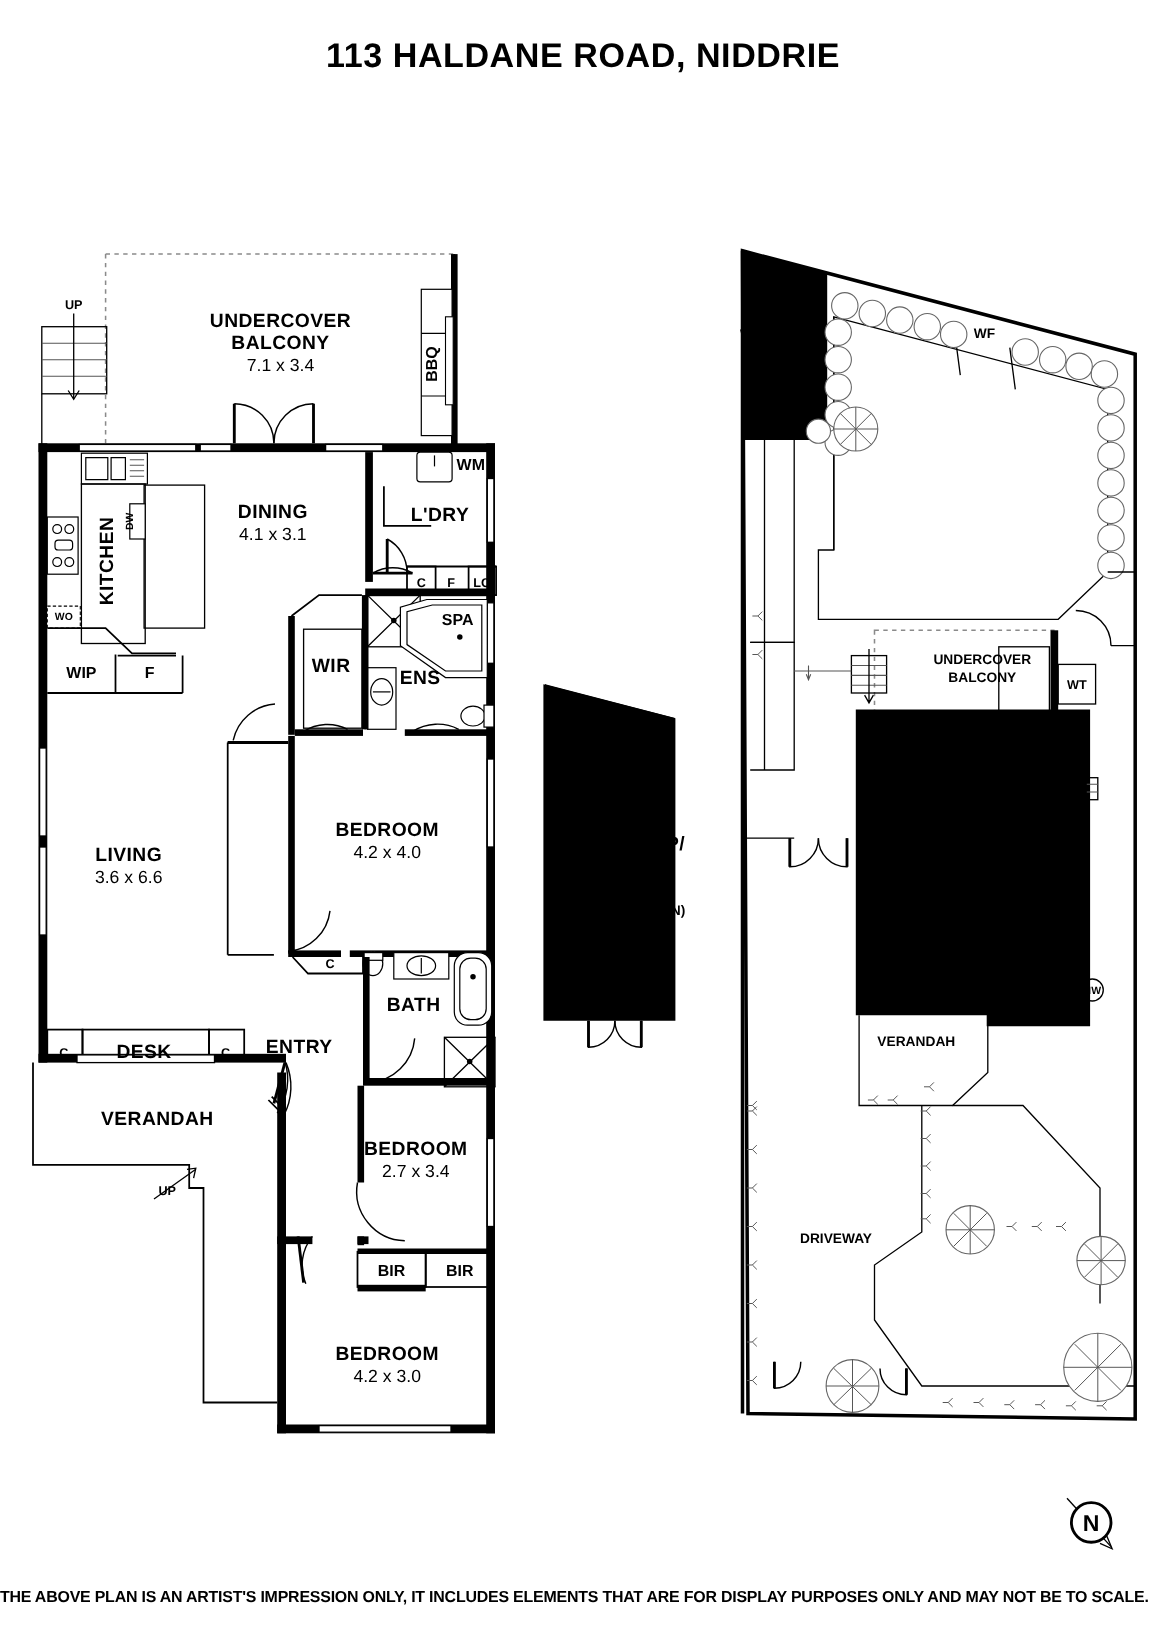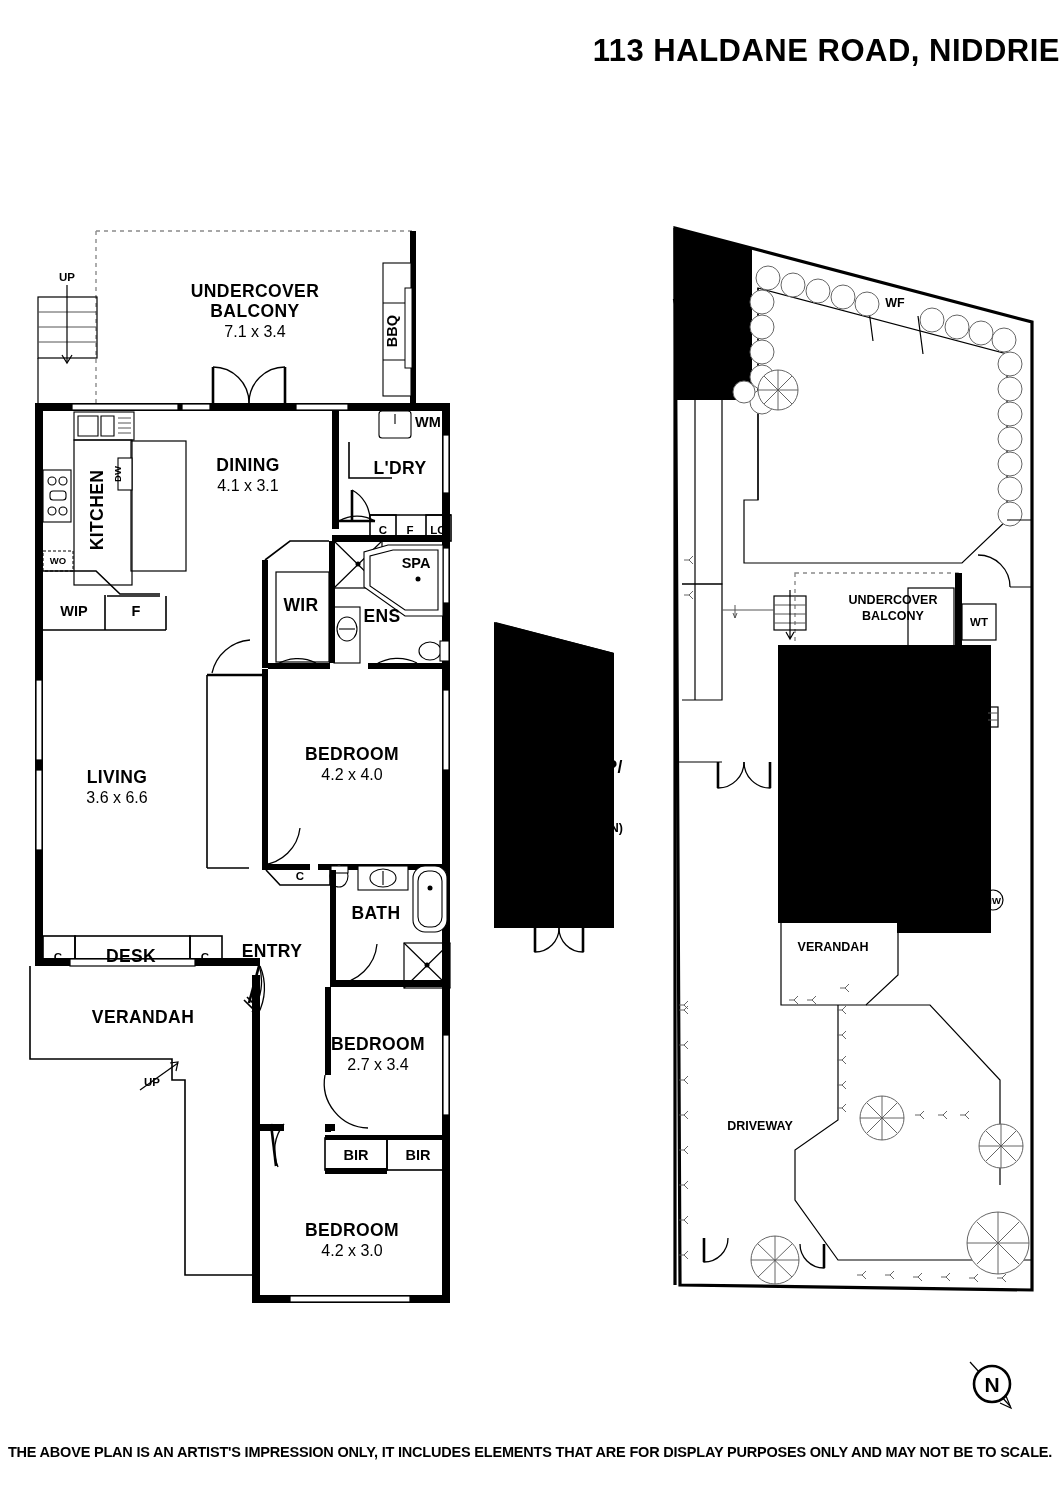--- a/index.html
+++ b/index.html
@@ -8,27 +8,27 @@
     width:1060px;height:1500px;
     font-family:"Liberation Sans", sans-serif;
     color:#000;
     position:relative;
     overflow:hidden;
   }
   #page{position:relative;width:1060px;height:1500px;}
 
   .title{
     position:absolute;left:0;top:33px;width:1060px;
-    text-align:right;
+    text-align:center;
     font-size:31px;font-weight:bold;letter-spacing:.5px;
   }
 
   .disclaimer{
     position:absolute;left:0;top:1443px;width:1060px;
-    text-align:center;line-height:1.35;
+    text-align:left;line-height:1.35;
     font-size:14.5px;font-weight:bold;letter-spacing:-0.2px;
   }
   .disclaimer div{white-space:nowrap;}
 
   svg{position:absolute;left:0;top:0;}
 
   
   .rm        {font-family:"Liberation Sans",sans-serif;font-size:17.5px;font-weight:bold;text-anchor:middle;letter-spacing:.4px;}
   .rmdim     {font-family:"Liberation Sans",sans-serif;font-size:16px;font-weight:normal;text-anchor:middle;}
   .sm        {font-family:"Liberation Sans",sans-serif;font-size:14.5px;font-weight:bold;text-anchor:middle;}

